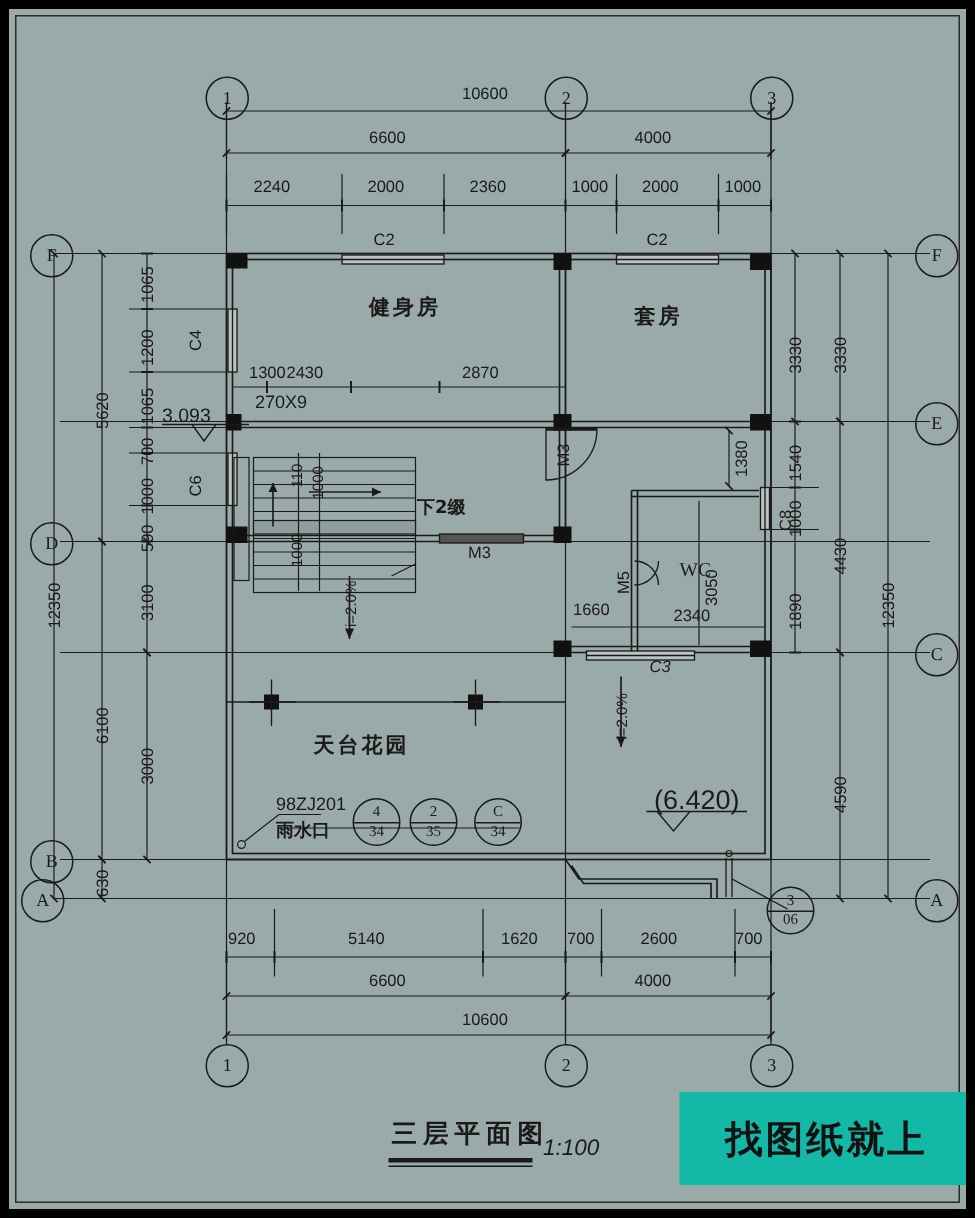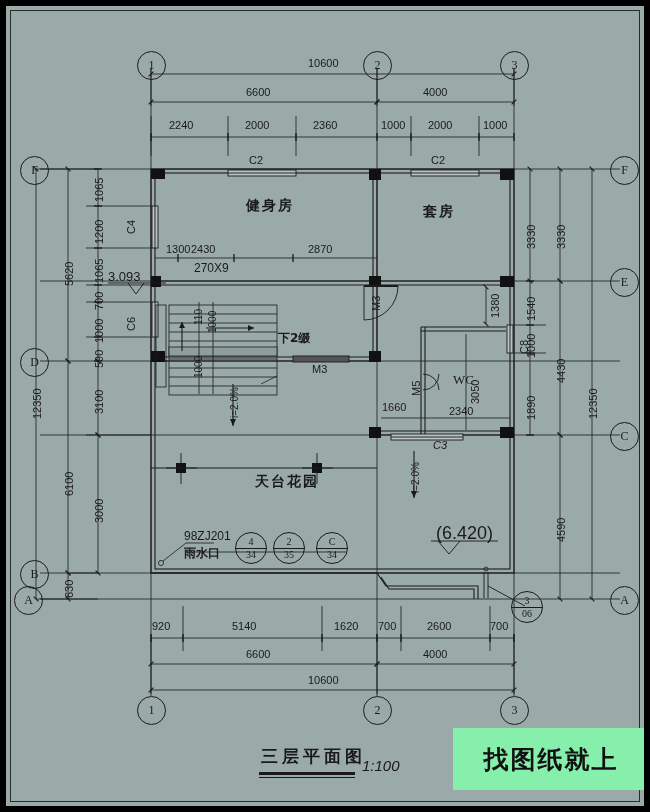--- a/index.html
+++ b/index.html
@@ -16,21 +16,21 @@
   .tag{font-size:11px;}
   .title{font-size:17px;letter-spacing:4px;}
   .scale{font-size:15px;font-style:italic;}
   .bub{position:absolute;border:1.3px solid #1a1a1a;border-radius:50%;
        background:transparent;display:flex;align-items:center;justify-content:center;
        font-size:12px;color:#1a1a1a;font-family:"Liberation Serif",serif;}
   .detbub{position:absolute;border:1.3px solid #1a1a1a;border-radius:50%;
        display:flex;flex-direction:column;align-items:center;justify-content:center;
        font-size:10px;color:#1a1a1a;font-family:"Liberation Serif",serif;line-height:1;}
   .detbub .bar{width:100%;height:1px;background:#1a1a1a;margin:1px 0;}
-  #wm{position:absolute;left:447px;top:722px;width:196px;height:62px;background:#86efac;
+  #wm{position:absolute;left:447px;top:722px;width:196px;height:62px;background:#14b8a6;
       display:flex;flex-direction:column;align-items:center;justify-content:center;}
   #wm .cnb{font-family:"DejaVu Sans",sans-serif;font-weight:bold;font-size:25px;color:#111;letter-spacing:2px;}
   #wm .en{font-family:"Liberation Serif",serif;font-weight:bold;font-size:17px;color:#1b2aa8;letter-spacing:.5px;}
   .tbar{position:absolute;background:#1a1a1a;}
 </style>
 </head>
 <body>
 
 <div id="page">
   <div id="inner"></div>
@@ -350,42 +350,42 @@
   <div class="lbl dim dimv" style="left:550px;top:377px;">4430</div>
   <div class="lbl dim dimv" style="left:550px;top:536px;">4590</div>
 
   <div class="lbl dim dimv" style="left:520px;top:315px;">1540</div>
   <div class="lbl dim dimv" style="left:520px;top:352px;">1000</div>
   <div class="lbl dim dimv" style="left:520px;top:414px;">1890</div>
 
   <div class="lbl cn room" style="left:240px;top:192px;">健身房</div>
   <div class="lbl cn room" style="left:417px;top:198px;">套房</div>
   <div class="lbl" style="left:447px;top:367px;font-size:13px;font-family:Liberation Serif, serif;">WC</div>
-  <div class="lbl cn room" style="left:203px;top:468px;margin-left:46px;">天台花园</div>
+  <div class="lbl cn room" style="left:203px;top:484px;">天台花园</div>
 
   <div class="lbl tag" style="left:243px;top:149px;">C2</div>
   <div class="lbl tag" style="left:425px;top:149px;">C2</div>
   <div class="lbl tag dimv" style="left:120px;top:228px;">C4</div>
   <div class="lbl tag dimv" style="left:120px;top:325px;">C6</div>
   <div class="lbl tag dimv" style="left:513px;top:348px;">C8</div>
   <div class="lbl tag" style="left:427px;top:434px;font-style:italic;">C3</div>
 
   <div class="lbl tag" style="left:306px;top:358px;">M3</div>
   <div class="lbl tag dimv" style="left:365px;top:305px;">M3</div>
   <div class="lbl tag dimv" style="left:405px;top:390px;">M5</div>
 
   <div class="lbl dim" style="left:144px;top:238px;margin-left:16px;">1300</div>
   <div class="lbl dim" style="left:185px;top:238px;">2430</div>
   <div class="lbl dim" style="left:302px;top:238px;">2870</div>
   <div class="lbl dim dimv" style="left:484px;top:312px;">1380</div>
   <div class="lbl dim dimv" style="left:464px;top:398px;">3050</div>
   <div class="lbl dim" style="left:376px;top:396px;">1660</div>
   <div class="lbl dim" style="left:443px;top:400px;">2340</div>
 
-  <div class="lbl dim" style="left:188px;top:256px;font-size:12px;">270X9</div>
+  <div class="lbl dim" style="left:164px;top:256px;font-size:12px;">270X9</div>
   <div class="lbl cn" style="left:272px;top:326px;font-size:12px;">下2缀</div>
   <div class="lbl dim dimv" style="left:188px;top:372px;font-size:10px;">1000</div>
   <div class="lbl dim dimv" style="left:188px;top:319px;font-size:10px;">110</div>
   <div class="lbl dim dimv" style="left:202px;top:327px;font-size:10px;">1000</div>
 
   <div class="lbl" style="left:102px;top:264px;font-size:13px;">3.093</div>
   <div class="lbl" style="left:430px;top:518px;font-size:18px;">(6.420)</div>
   <div class="lbl dimv" style="left:224px;top:412px;font-size:10px;">i=2.0%</div>
   <div class="lbl dimv" style="left:405px;top:487px;font-size:10px;">i=2.0%</div>
 

